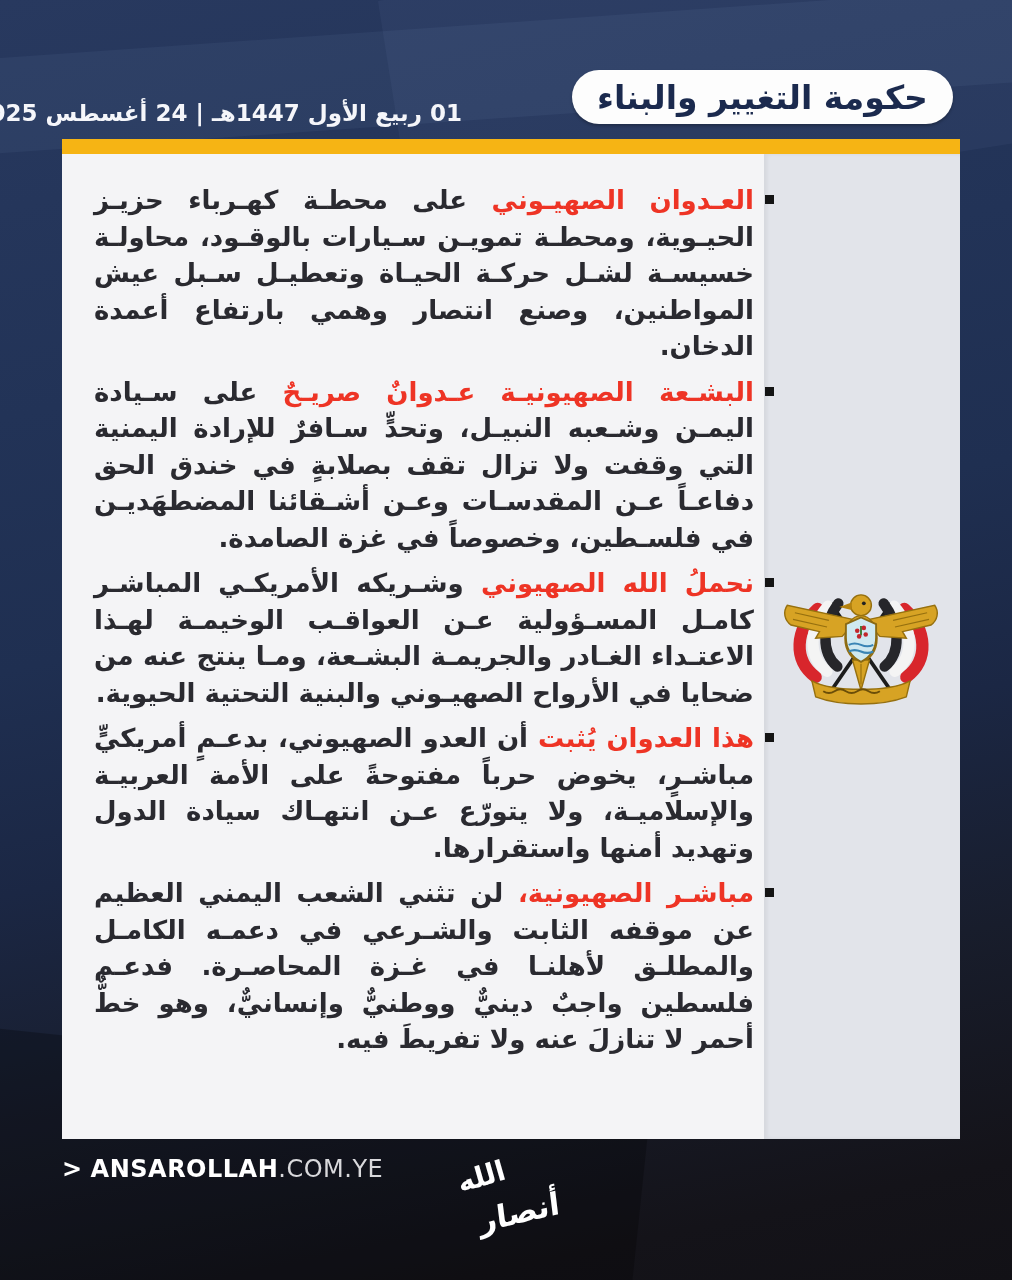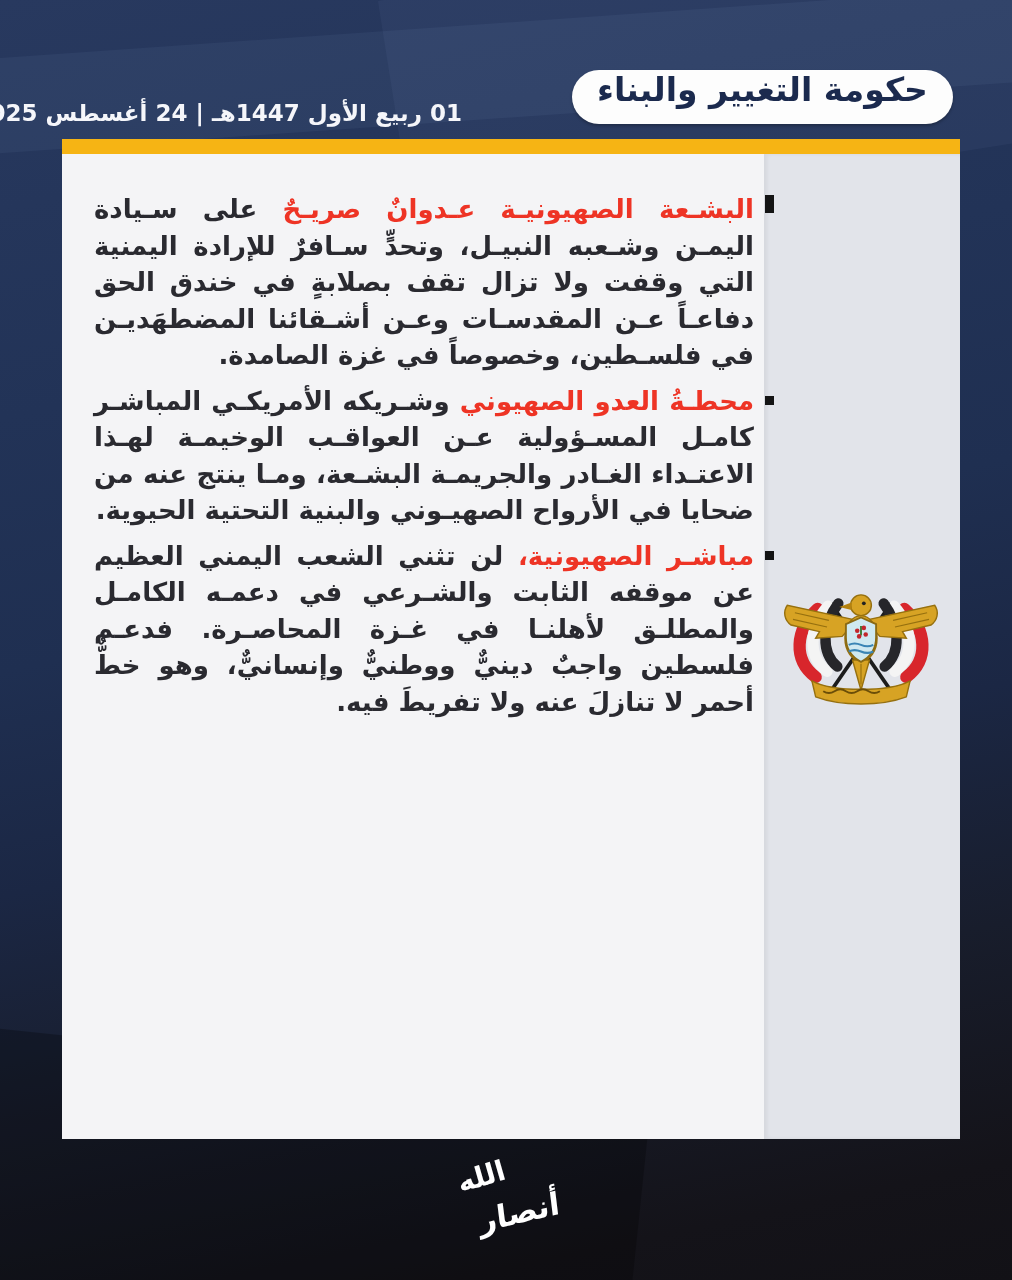--- a/index.html
+++ b/index.html
@@ -11,21 +11,21 @@
   .streak-a { position:absolute; left:-80px; top:20px; width:1250px; height:95px;
     background:rgba(140,165,210,0.07); transform:rotate(-4deg); }
   .streak-b { position:absolute; right:-140px; top:-60px; width:760px; height:240px;
     background:rgba(150,175,220,0.06); transform:rotate(-9deg); }
   .streak-c { position:absolute; left:-60px; bottom:-40px; width:700px; height:260px;
     background:rgba(0,0,0,0.25); transform:rotate(6deg); }
 
   .title-pill {
     position:absolute; left:572px; top:70px; width:381px; height:54px;
     background:#fdfdfd; border-radius:27px; box-shadow:0 2px 3px rgba(0,0,0,0.25);
-    display:flex; align-items:flex-start; justify-content:center;
+    display:flex; align-items:center; justify-content:center;
     color:#1b2a4e; font-size:33px; font-weight:bold; direction:rtl; white-space:nowrap;
   }
   .date-line {
     position:absolute; left:62px; top:100px; width:400px;
     color:#f5f6fa; font-size:23px; font-weight:bold; direction:rtl; text-align:left; white-space:nowrap;
   }
   .accent-bar { position:absolute; left:62px; top:139px; width:898px; height:15px; background:#f6b414; }
 
   .card { position:absolute; left:62px; top:154px; width:898px; height:985px; background:#f4f4f6; overflow:hidden; }
   .card-strip { position:absolute; top:0; right:0; width:196px; height:100%; background:#e2e4ea;
@@ -119,35 +119,43 @@
 
           <path d="M38,108 C60,120 120,120 142,108 L138,125 C112,135 68,135 42,125 Z" fill="#d7a324" stroke="#96700f" stroke-width="1.5"></path>
           <path d="M50,119 q6,4 12,0 q6,-4 12,0 q6,4 12,0 q6,-4 12,0 q6,4 12,0" fill="none" stroke="#6b4e08" stroke-width="2"></path>
         </svg>
       </div>
     </div>
 
     <div class="content">
       <div class="bullet-block">
         <span class="bullet-sq"></span>
+        <p><span class="lead">العـدوان الصهيـوني</span> <span>على محطـة كهـرباء حزيـز الحيـوية، ومحطـة تمويـن سـيارات بالوقـود، محاولـة خسيسـة لشـل حركـة الحيـاة وتعطيـل سـبل عيش المواطنين، وصنع انتصار وهمي بارتفاع أعمدة الدخان.</span></p>
       </div>
       <div class="bullet-block">
         <span class="bullet-sq"></span>
         <p><span class="lead">البشـعة الصهيونيـة عـدوانٌ صريـحٌ</span> <span>على سـيادة اليمـن وشـعبه النبيـل، وتحدٍّ سـافرٌ للإرادة اليمنية التي وقفت ولا تزال تقف بصلابةٍ في خندق الحق دفاعـاً عـن المقدسـات وعـن أشـقائنا المضطهَديـن في فلسـطين، وخصوصاً في غزة الصامدة.</span></p>
       </div>
       <div class="bullet-block">
         <span class="bullet-sq"></span>
-        <p><span class="lead">محطـةُ العدو الصهيوني</span> <span>وشـريكه الأمريكـي المباشـر كامـل المسـؤولية عـن العواقـب الوخيمـة لهـذا الاعتـداء الغـادر والجريمـة البشـعة، ومـا ينتج عنه من ضحايا في الأرواح الصهيـوني والبنية التحتية الحيوية.</span></p>
+        <p><span class="lead">نحملُ الله الصهيوني</span> <span>وشـريكه الأمريكـي المباشـر كامـل المسـؤولية عـن العواقـب الوخيمـة لهـذا الاعتـداء الغـادر والجريمـة البشـعة، ومـا ينتج عنه من ضحايا في الأرواح الصهيـوني والبنية التحتية الحيوية.</span></p>
+      </div>
+      <div class="bullet-block">
+        <span class="bullet-sq"></span>
+        <p><span class="lead">هذا العدوان يُثبت</span> <span>أن العدو الصهيوني، بدعـمٍ أمريكيٍّ مباشـرٍ، يخوض حرباً مفتوحةً على الأمة العربيـة والإسلاميـة، ولا يتورّع عـن انتهـاك سيادة الدول وتهديد أمنها واستقرارها.</span></p>
       </div>
       <div class="bullet-block">
         <span class="bullet-sq"></span>
         <p><span class="lead">مباشـر الصهيونية،</span> <span>لن تثني الشعب اليمني العظيم عن موقفه الثابت والشـرعي في دعمـه الكامـل والمطلـق لأهلنـا في غـزة المحاصـرة. فدعـم فلسطين واجبٌ دينيٌّ ووطنيٌّ وإنسانيٌّ، وهو خطٌّ أحمر لا تنازلَ عنه ولا تفريطَ فيه.</span></p>
       </div>
 
     </div>
   </div>
 
+  <div class="site-line">
+    <span class="prefix">&gt;</span><span class="name">ANSAROLLAH</span><span class="tld">.COM.YE</span>
+  </div>
 
   <div class="callig">
     <span class="top">الله</span>
     <span class="main">أنصار</span>
   </div>
 </div>
 
 </body></html>

